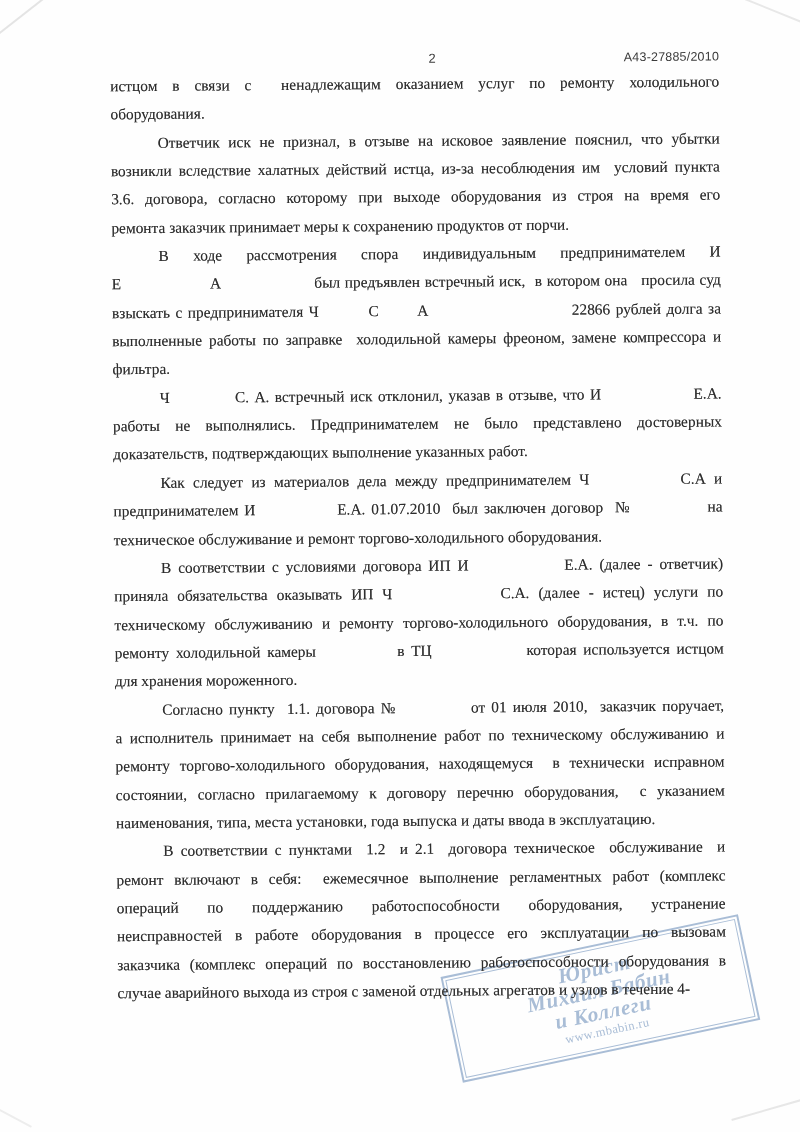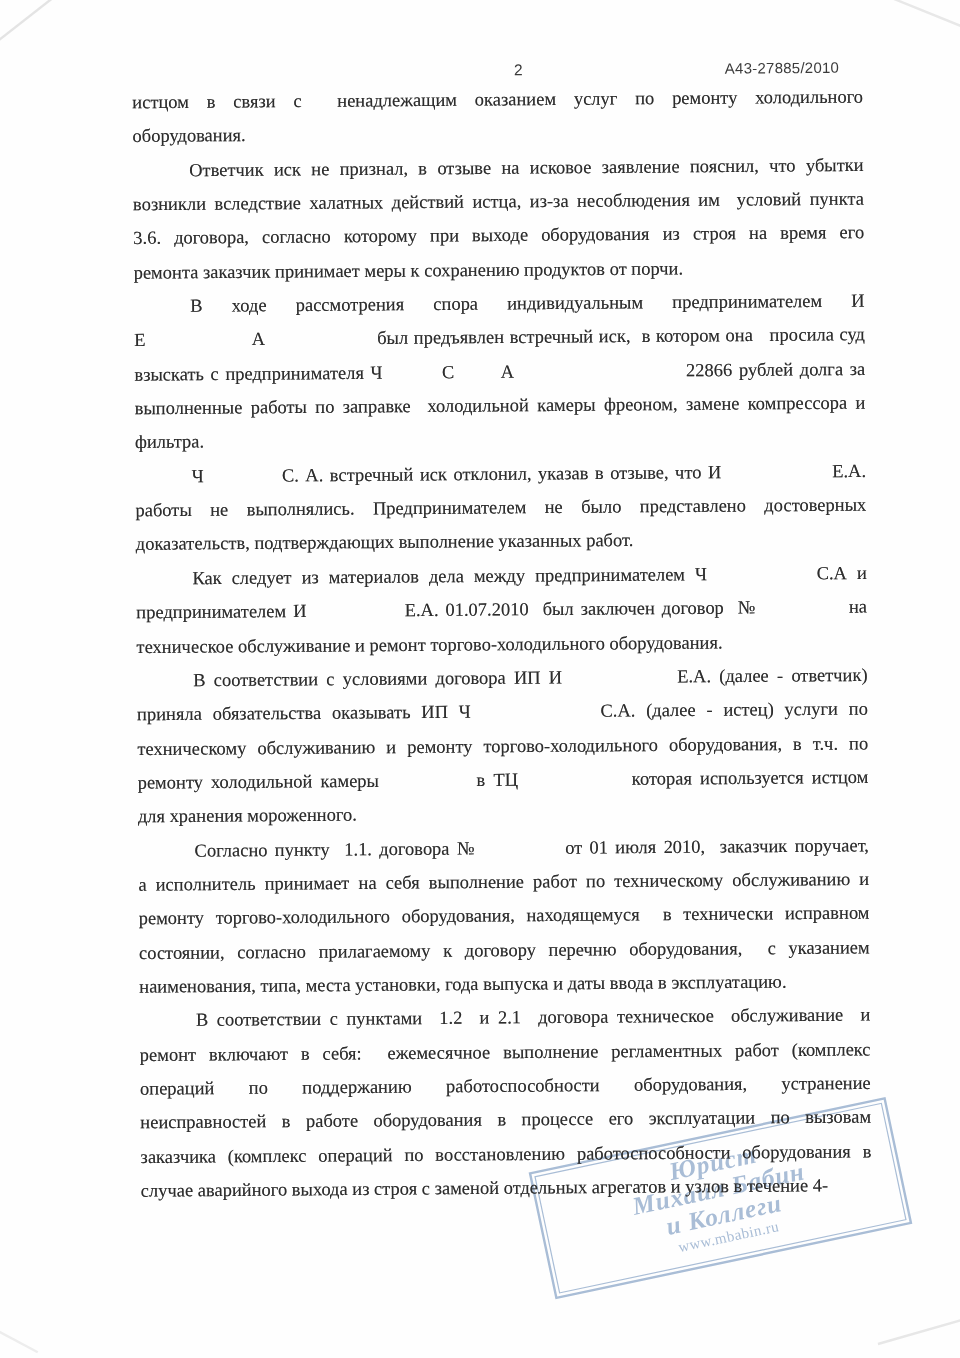--- a/index.html
+++ b/index.html
@@ -7,21 +7,21 @@
     position:relative;width:800px;height:1132px;background:#fefefe;
     overflow:hidden;font-family:"Liberation Serif","DejaVu Serif",serif;
   }
   .tilt{position:absolute;left:0;top:0;width:800px;height:1132px;transform:rotate(-0.45deg);transform-origin:50% 50%;}
   
   .page-num{
     position:absolute;left:424px;top:51px;width:24px;text-align:center;
     font-family:"Liberation Sans","DejaVu Sans",sans-serif;font-size:13px;color:#3b3b3b;
   }
   .case-num{
-    position:absolute;left:608px;top:52px;width:115px;
+    position:absolute;left:608px;top:52px;width:115px;text-align:right;
     font-family:"Liberation Sans","DejaVu Sans",sans-serif;font-size:12.5px;color:#3b3b3b;letter-spacing:0.2px;
   }
   
   .doc{
     position:absolute;left:114px;top:70px;width:609px;z-index:2;
     color:#2d2d2d;font-size:15.4px;text-shadow:0 0 0.4px rgba(45,45,45,0.55);
   }
   .ln{line-height:28.35px;text-align:justify;text-align-last:justify;}
   .ln.end{text-align-last:left;}
   .ln.ind{text-indent:47px;}

